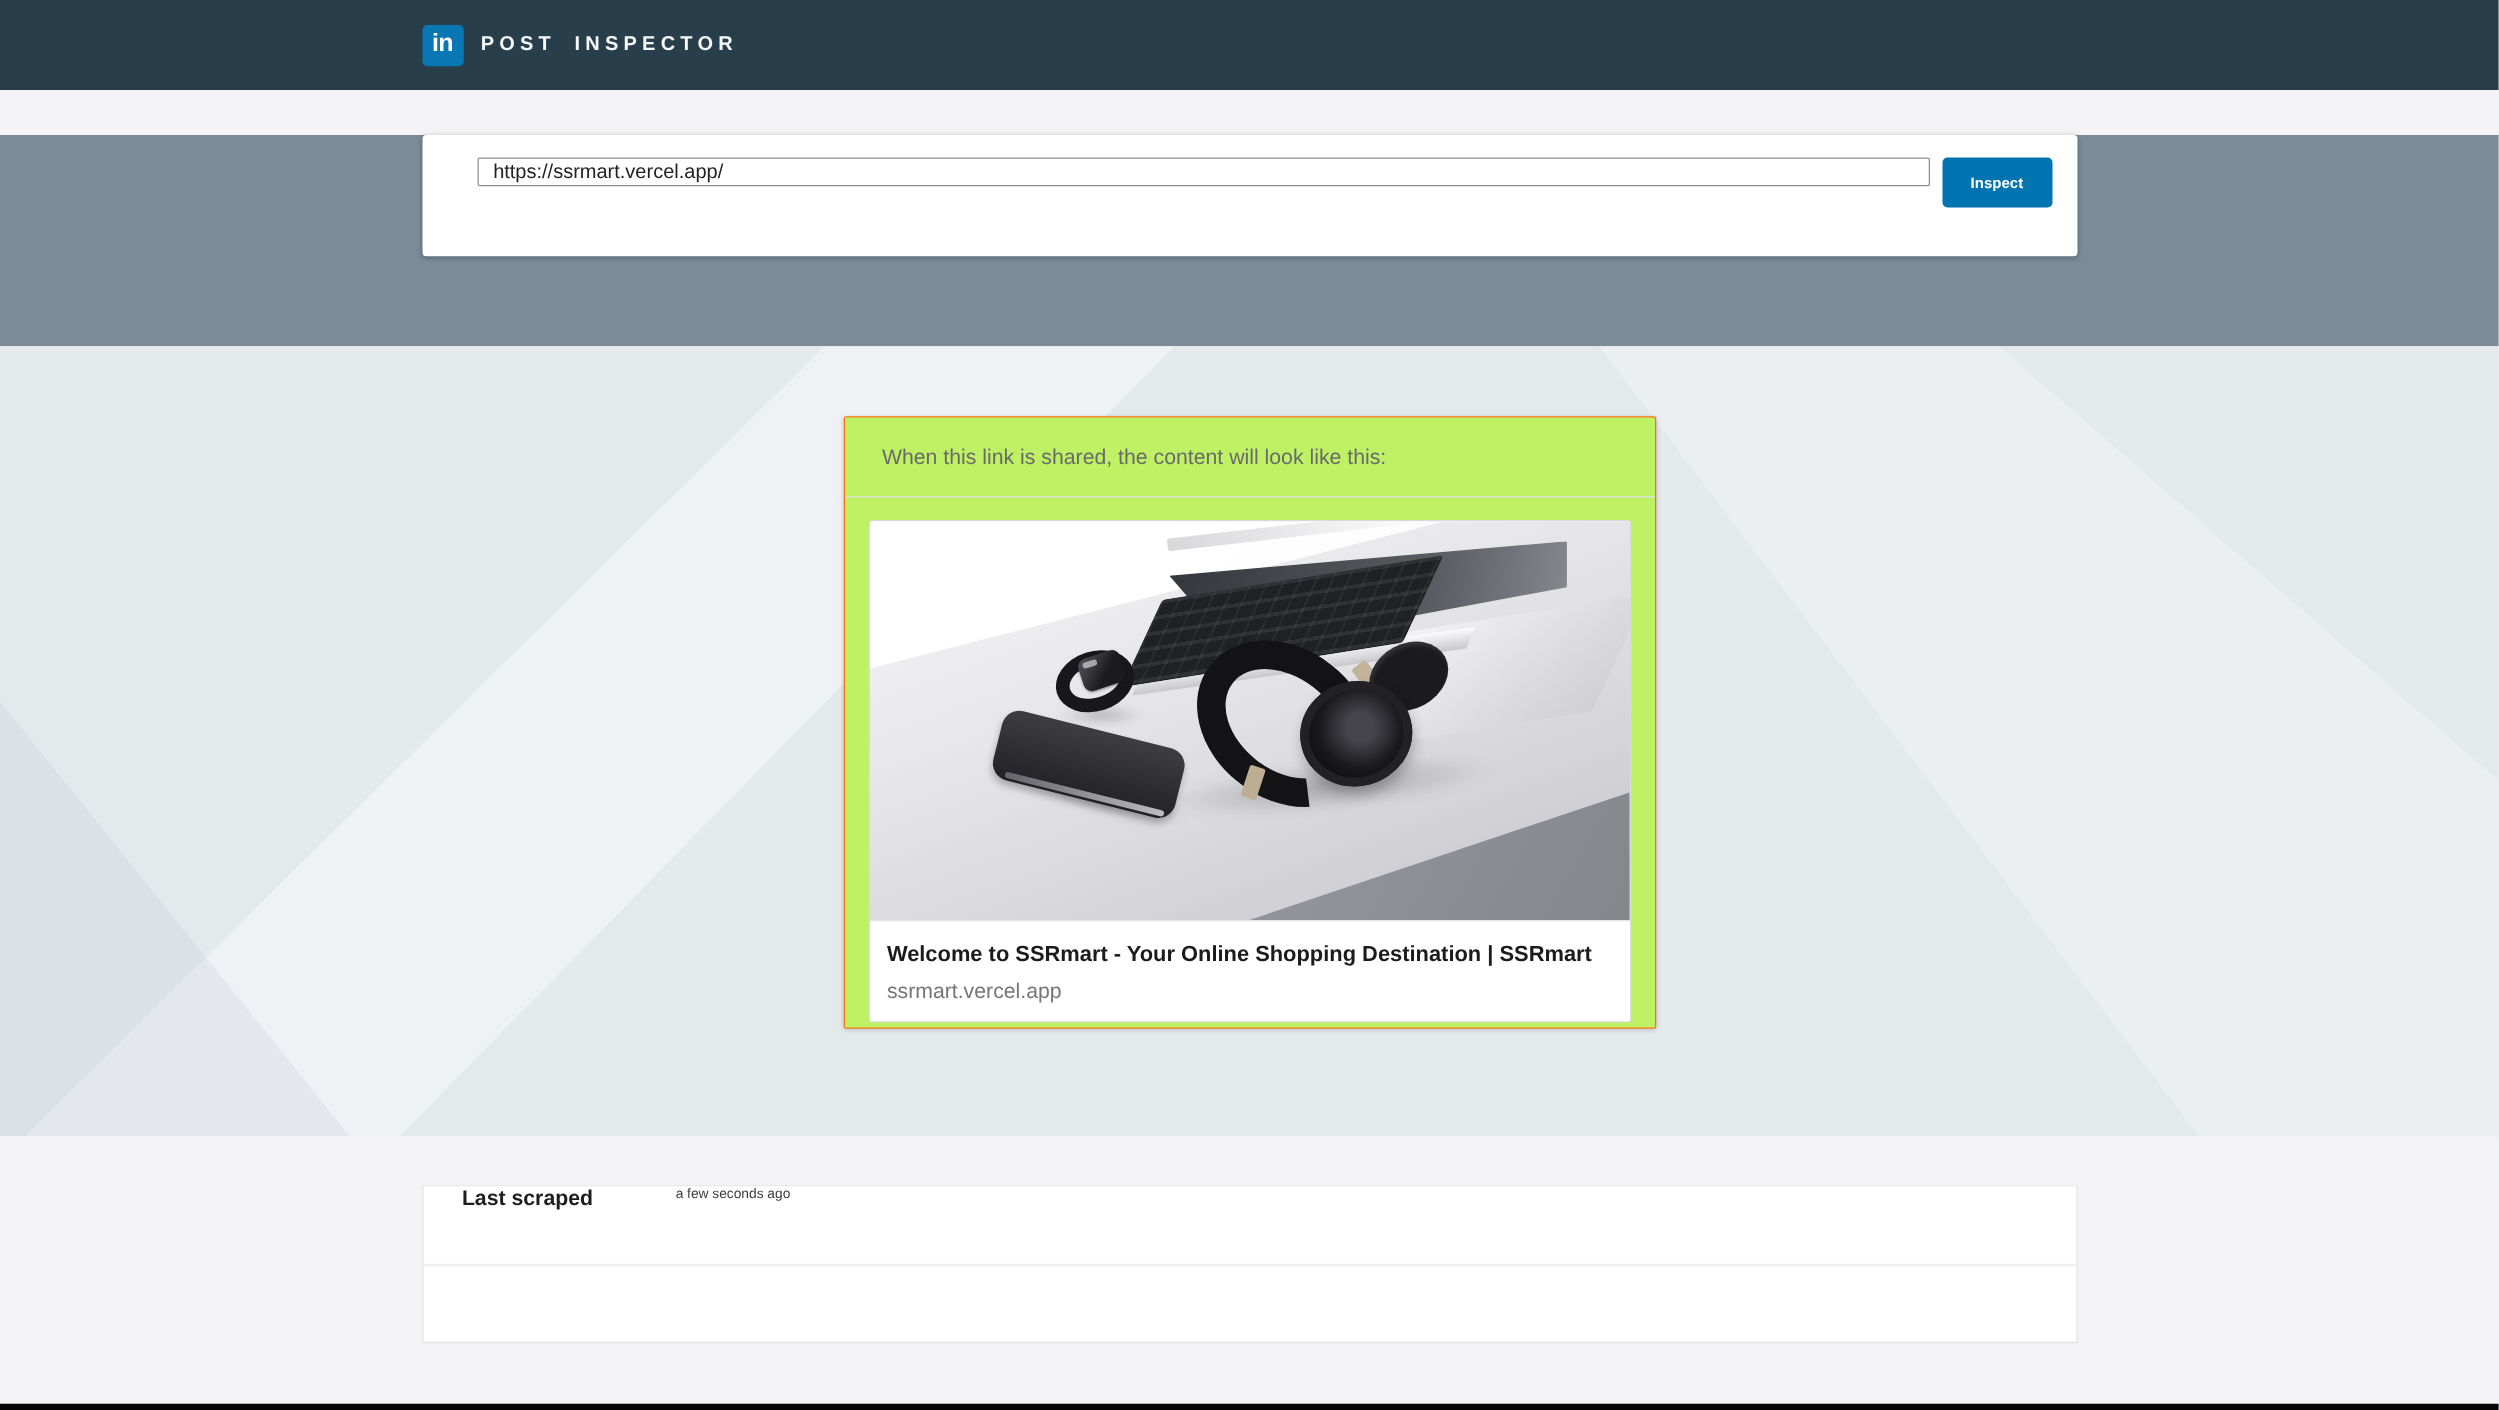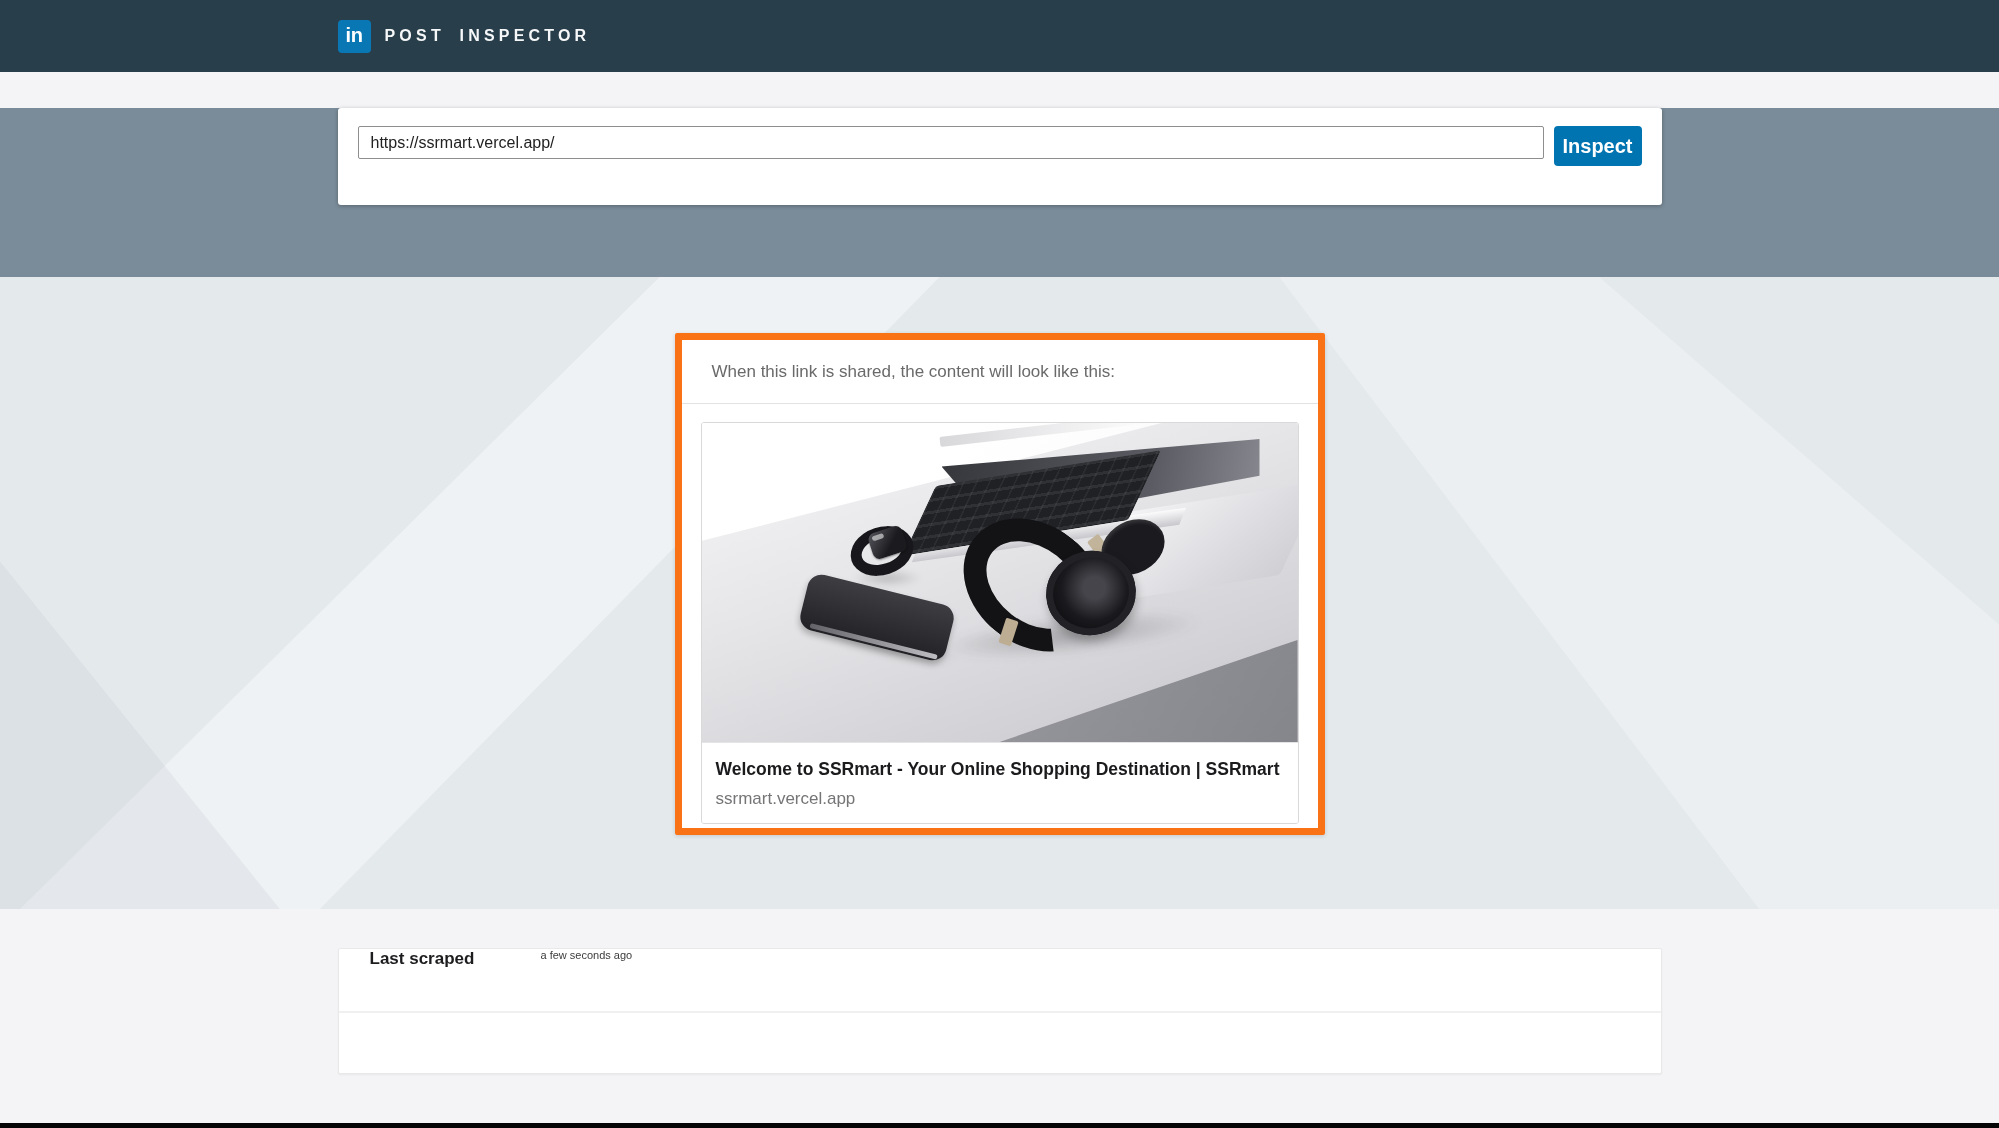--- a/index.html
+++ b/index.html
@@ -24,40 +24,40 @@
 
   
   .inspect-band { height: 169px; background: #7a8c99; }
   .toolbar-card {
     margin-top: 36px; background: #ffffff; border-radius: 3px;
     box-shadow: 0 1px 4px rgba(0,0,0,0.28);
     padding: 18px 20px 39px 20px;
     display: flex; align-items: flex-start; gap: 10px;
   }
   .url-input {
-    flex: 1 1 auto; height: 33px; border: 1px solid #8e8e8e; border-radius: 2px;
+    flex: 1 1 auto; height: 23px; border: 1px solid #8e8e8e; border-radius: 2px;
     font-family: "Liberation Sans", sans-serif; font-size: 16px; color: #222;
-    padding: 0 12px; outline: none; background: #fff;
+    padding: 0 12px; outline: none; background: #fff; margin-left: 24px;
   }
   .inspect-btn {
     flex: 0 0 auto; width: 88px; height: 40px; border: none; border-radius: 4px;
     background: #0073b1; color: #ffffff; font-family: "Liberation Sans", sans-serif;
-    font-size: 20px; font-weight: 700; cursor: pointer;
+    font-size: 12px; font-weight: 700; cursor: pointer;
   }
 
   
   .main-area { position: relative; height: 632px; background: #e4e9ec; overflow: hidden; }
   .bg-poly { position: absolute; inset: 0; pointer-events: none; }
   .bg-poly.p1 { background: rgba(255,255,255,0.42); clip-path: polygon(33% 0, 47% 0, 16% 100%, 1% 100%); }
   .bg-poly.p2 { background: rgba(255,255,255,0.30); clip-path: polygon(64% 0, 80% 0, 100% 55%, 100% 100%, 88% 100%); }
   .bg-poly.p3 { background: rgba(176,190,199,0.18); clip-path: polygon(0 45%, 14% 100%, 0 100%); }
 
   .preview-card {
     position: relative; width: 650px; margin: 56px auto 0;
-    background: #ffffff; border: 7px solid #f97316; border-radius: 2px;
+    background: #bef264; border: 1px solid #f97316; border-radius: 2px;
     box-shadow: 0 1px 4px rgba(0,0,0,0.14);
   }
   .preview-card-header {
     height: 64px; display: flex; align-items: center; padding: 0 30px;
     border-bottom: 1px solid #e2e2e2;
     color: #6a6a6a; font-size: 17px;
   }
   .preview-card-body { padding: 18px 19px 4px; }
   .share-card { border: 1px solid #d9d9d9; border-radius: 3px; overflow: hidden; background: #fff; cursor: pointer; }
 

